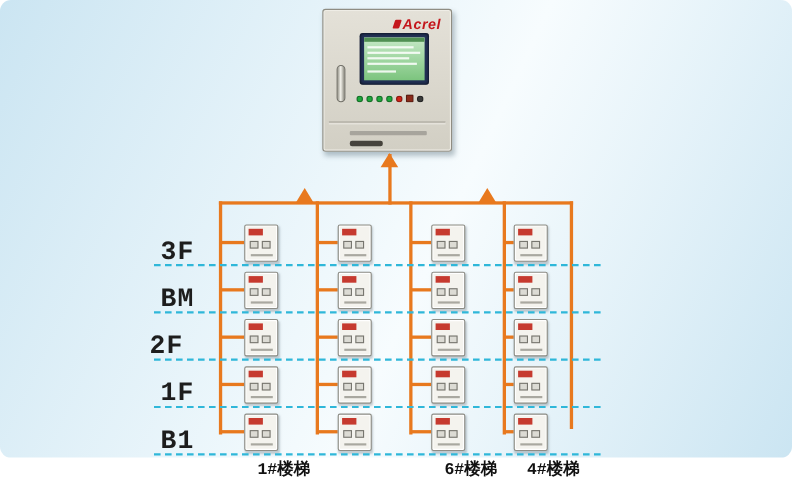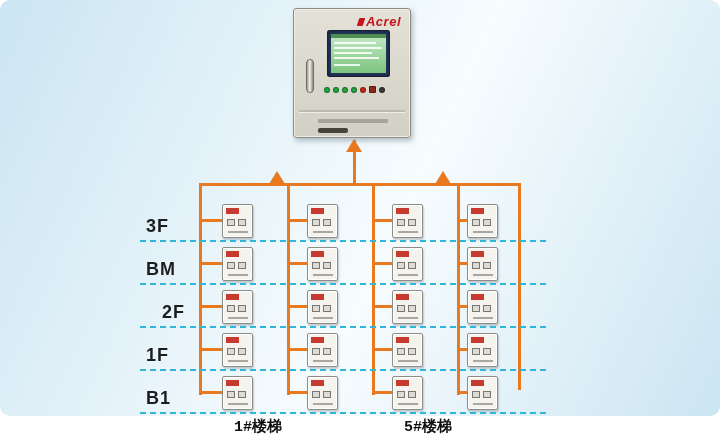--- a/index.html
+++ b/index.html
@@ -9,22 +9,22 @@
          background:linear-gradient(115deg,var(--bg-top),var(--bg-mid) 45%,#f7fcfe 55%,var(--bg-top));}
 
   
   .wire{position:absolute;background:var(--wire)}
   .arrow-up{position:absolute;width:0;height:0;
             border-left:8px solid transparent;border-right:8px solid transparent;
             border-bottom:13px solid var(--wire)}
   .dash{position:absolute;border-top:2px dashed var(--cyan)}
 
   
-  .floor-label{position:absolute;font-family:Liberation Sans, sans-serif;
-               font-size:18px;font-weight:700;color:#1d1d1d;letter-spacing:1px}
+  .floor-label{position:absolute;font-family:Liberation Mono, monospace;
+               font-size:24px;font-weight:700;color:#1d1d1d;letter-spacing:1px}
   .stair-label{position:absolute;width:90px;text-align:right;
                font-family:"Liberation Mono","DejaVu Sans Mono",monospace;
                font-size:15px;font-weight:700;color:#111}
 
   
   #cabinet{position:absolute;left:293px;top:8px;width:118px;height:130px;
            background:linear-gradient(180deg,#e4e1d8,#d2cfc4);
            border:1px solid #8f8d83;border-radius:3px;
            box-shadow:2px 3px 5px rgba(60,85,100,.35), inset 0 0 0 1px #efede6}
   #logo{position:absolute;right:9px;top:5px;color:var(--brand);
@@ -281,18 +281,19 @@
       </div>
       <div class="slit"></div>
     </div>
     <div class="dash" style="left: 140px; top: 240px; width: 406px;"></div>
     <div class="dash" style="left: 140px; top: 283px; width: 406px;"></div>
     <div class="dash" style="left: 140px; top: 326px; width: 406px;"></div>
     <div class="dash" style="left: 140px; top: 369px; width: 406px;"></div>
     <div class="dash" style="left: 140px; top: 412px; width: 406px;"></div>
     <div class="floor-label" style="left: 146px; top: 216px;">3F</div>
     <div class="floor-label" style="left: 146px; top: 259px;">BM</div>
-    <div class="floor-label" style="left: 162px; top: 302px;">2F</div>
+    <div class="floor-label" style="left: 136px; top: 302px;">2F</div>
     <div class="floor-label" style="left: 146px; top: 345px;">1F</div>
     <div class="floor-label" style="left: 146px; top: 388px;">B1</div>
     <div class="stair-label" style="left: 192px; top: 417px;">1#楼梯</div>
-    <div class="stair-label" style="left: 362px; top: 417px;">5#楼梯</div>
+    <div class="stair-label" style="left: 362px; top: 417px;">6#楼梯</div>
+    <div class="stair-label" style="left: 437px; top: 417px;">4#楼梯</div>
   </div>
 
 </body></html>

